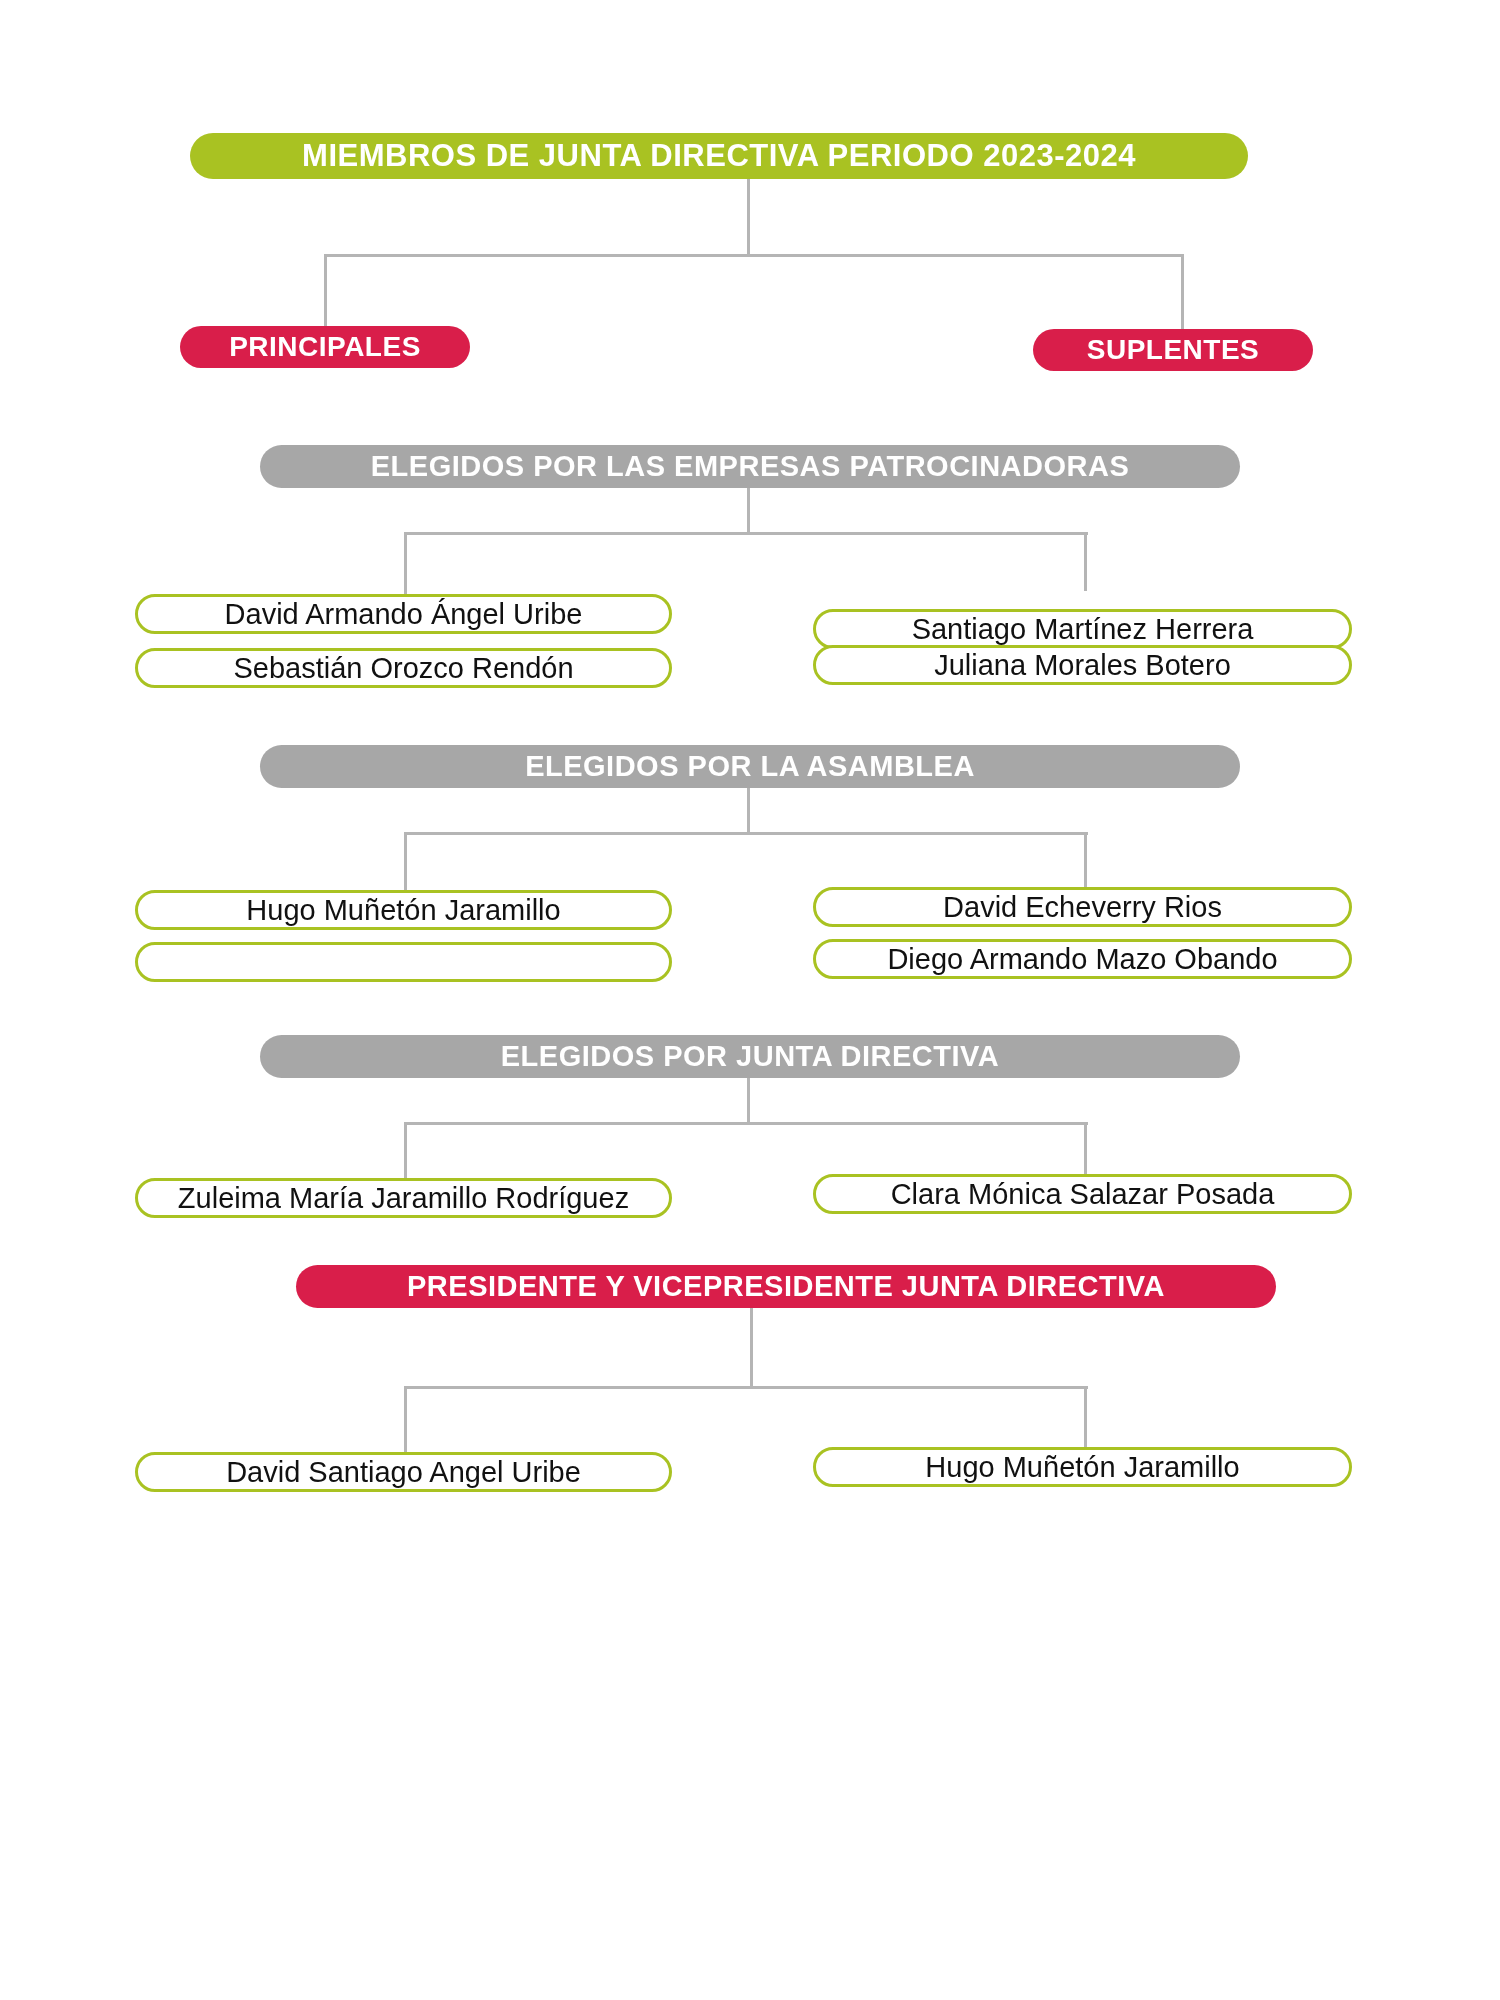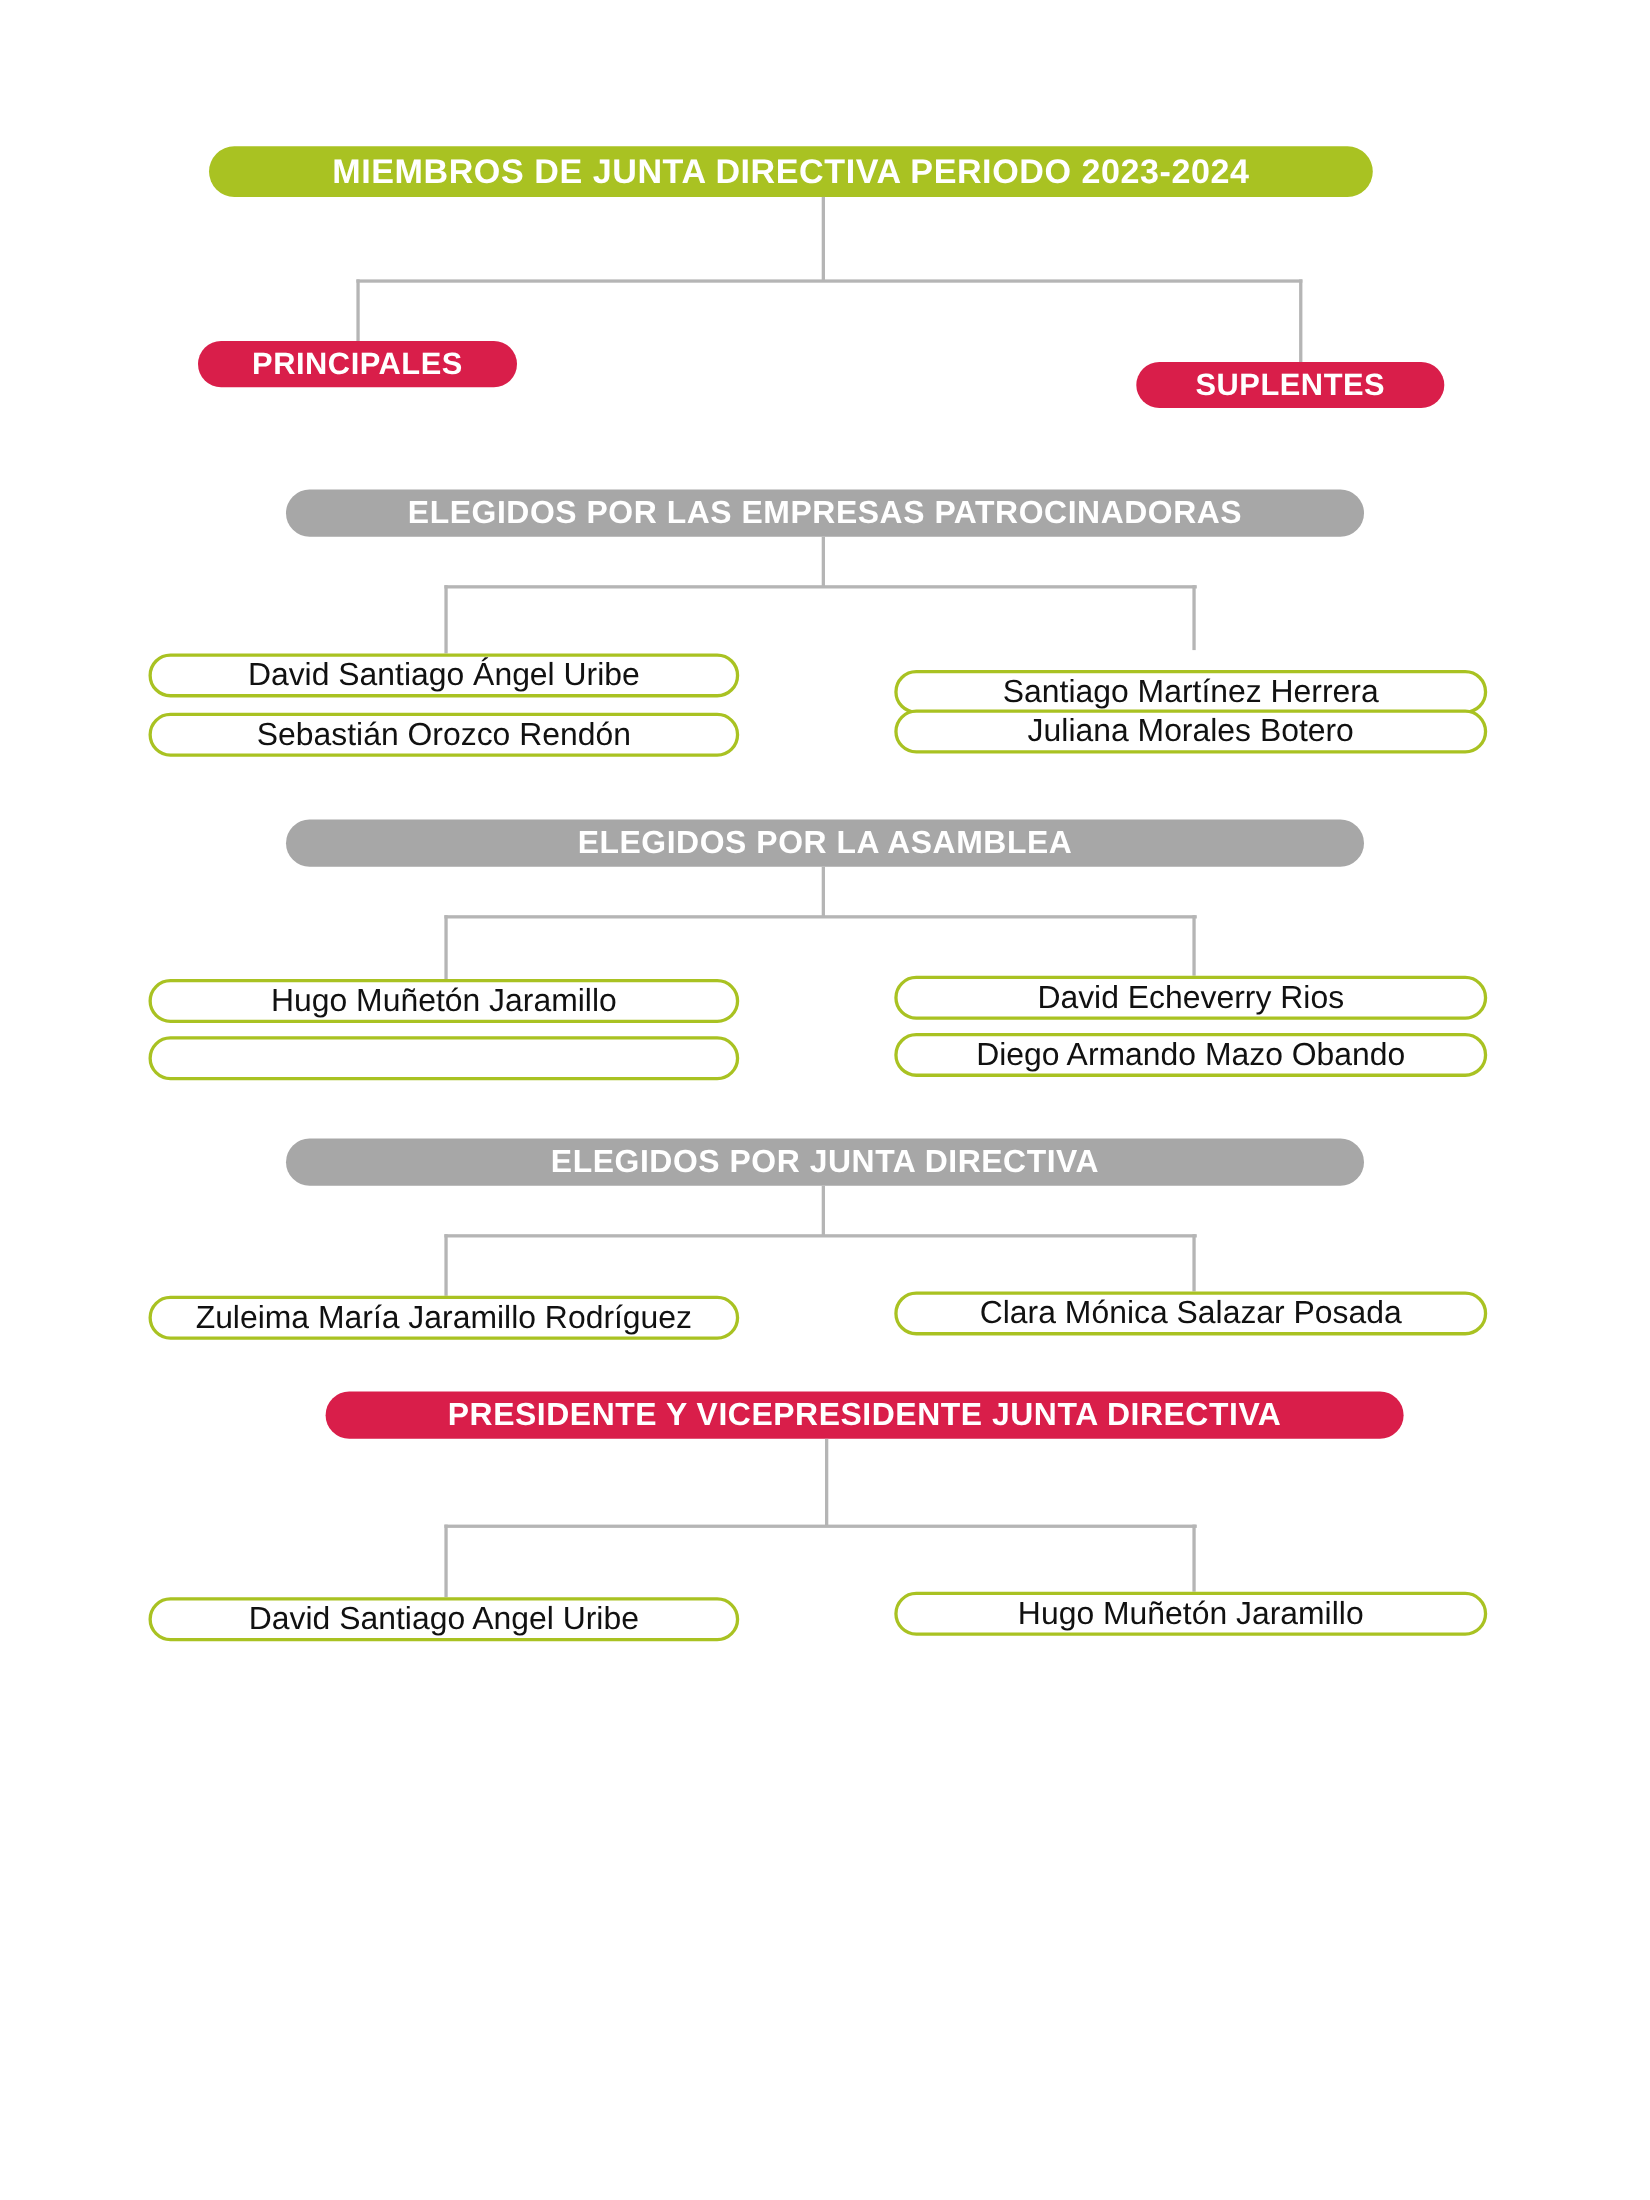--- a/index.html
+++ b/index.html
@@ -61,30 +61,30 @@
 
 <div class="canvas">
 
   <div class="pill title">MIEMBROS DE JUNTA DIRECTIVA PERIODO 2023-2024</div>
 
   <div class="line" style="left:747px;top:179px;width:3px;height:76px;"></div>
   <div class="line" style="left:324px;top:254px;width:860px;height:3px;"></div>
   <div class="line" style="left:324px;top:254px;width:3px;height:73px;"></div>
   <div class="line" style="left:1181px;top:254px;width:3px;height:76px;"></div>
 
-  <div class="pill branch" style="left:180px;top:310px;width:290px;">PRINCIPALES</div>
+  <div class="pill branch" style="left:180px;top:326px;width:290px;">PRINCIPALES</div>
   <div class="pill branch" style="left:1033px;top:329px;width:280px;">SUPLENTES</div>
 
   <div class="pill header" style="top:445px;">ELEGIDOS POR LAS EMPRESAS PATROCINADORAS</div>
   <div class="line" style="left:747px;top:488px;width:3px;height:45px;"></div>
   <div class="line" style="left:404px;top:532px;width:684px;height:3px;"></div>
   <div class="line" style="left:404px;top:532px;width:3px;height:62px;"></div>
   <div class="line" style="left:1084px;top:532px;width:3px;height:59px;"></div>
 
-  <div class="pill member" style="left:135px;top:594px;width:537px;">David Santiago Ángel Uribe</div>
+  <div class="pill member" style="left:135px;top:594px;width:537px;">David Armando Ángel Uribe</div>
   <div class="pill member" style="left:135px;top:648px;width:537px;text-align:center;">Sebastián Orozco Rendón</div>
   <div class="pill member" style="left:813px;top:609px;width:539px;">Santiago Martínez Herrera</div>
   <div class="pill member" style="left:813px;top:645px;width:539px;">Juliana Morales Botero</div>
 
   <div class="pill header" style="top:745px;">ELEGIDOS POR LA ASAMBLEA</div>
   <div class="line" style="left:747px;top:788px;width:3px;height:45px;"></div>
   <div class="line" style="left:404px;top:832px;width:684px;height:3px;"></div>
   <div class="line" style="left:404px;top:832px;width:3px;height:58px;"></div>
   <div class="line" style="left:1084px;top:832px;width:3px;height:55px;"></div>
 

